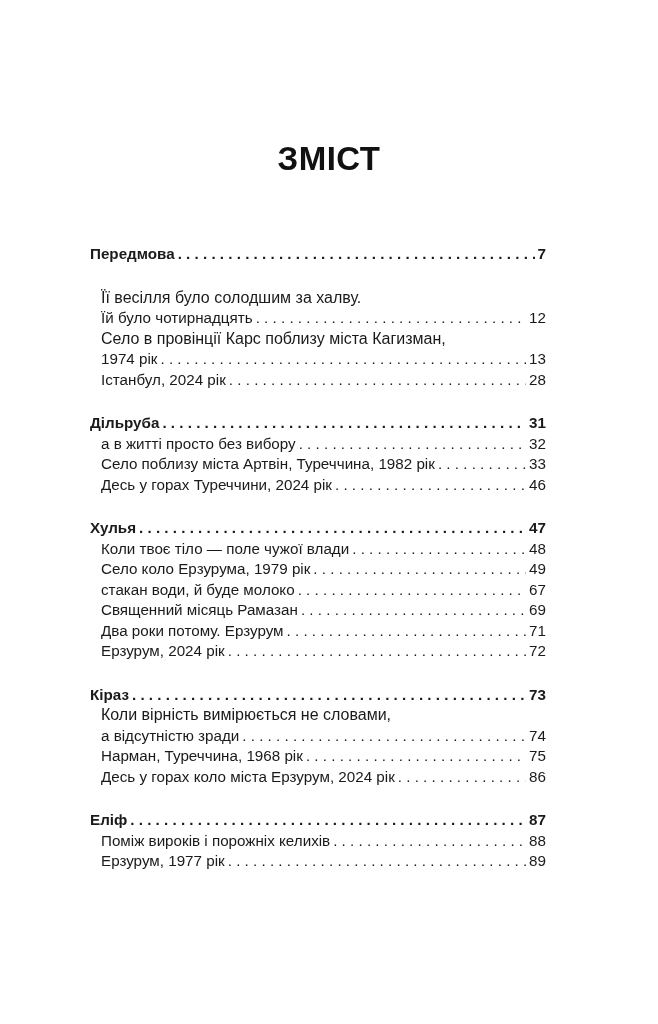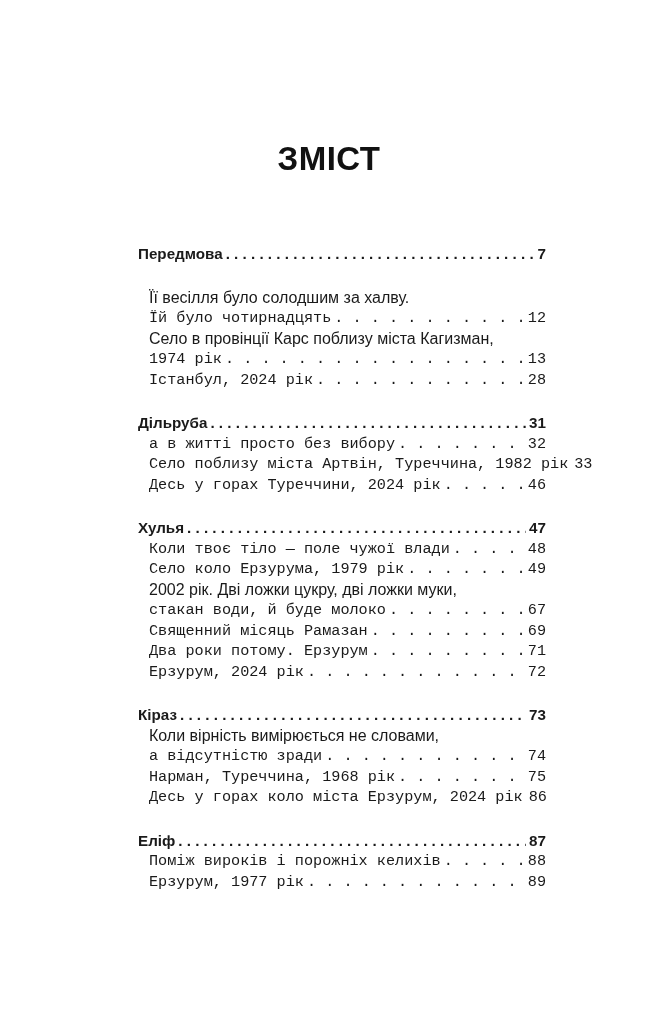--- a/index.html
+++ b/index.html
@@ -5,26 +5,26 @@
   html, body { margin: 0; padding: 0; background: #ffffff; }
   body {
     width: 658px; height: 1024px; position: relative; overflow: hidden;
     font-family: "Liberation Sans", "DejaVu Sans", sans-serif; color: #1a1a1a;
   }
   .page-title {
     position: absolute; top: 140px; left: 0; width: 658px; text-align: center;
     font-size: 33px; font-weight: 700; letter-spacing: 0.5px; color: #111;
   }
   .toc { position: absolute; top: 244px; left: 90px; width: 456px; }
-  .section { margin-bottom: 23px; margin-left: 48px; }
+  .section { margin-bottom: 23px; }
   .entry {
     display: flex; align-items: baseline; font-size: 15.2px; line-height: 20.5px;
   }
   .entry.chapter { font-weight: 700; }
-  .entry.sub { padding-left: 11px; font-family: Liberation Mono, monospace; }
+  .entry.sub { padding-left: 11px; }
   .entry .title { white-space: nowrap; }
   .entry .leader {
     flex: 1; overflow: hidden; white-space: nowrap; margin: 0 3px;
     letter-spacing: 2.6px;
   }
   .entry .leader::after {
     content: ". . . . . . . . . . . . . . . . . . . . . . . . . . . . . . . . . . . . . . . . . . . . . . . . . . . . . . . . . . . . . . . . . . . . . . . . . . . . . . . . . . . . . . . . . . . . . . . . . . . . . . . . . . .";
     letter-spacing: 0;
   }
   .entry.sub .leader::after { letter-spacing: 0; }
@@ -98,21 +98,20 @@
     <div class="entry sub">
       <span class="title">Коли твоє тіло — поле чужої влади</span>
       <span class="leader"></span>
       <span class="page">48</span>
     </div>
     <div class="entry sub">
       <span class="title">Село коло Ерзурума, 1979 рік</span>
       <span class="leader"></span>
       <span class="page">49</span>
     </div>
-    <div class="line-only">2002 рік. Дві ложки цукру, дві ложки муки,</div>
     <div class="entry sub">
       <span class="title">стакан води, й буде молоко</span>
       <span class="leader"></span>
       <span class="page">67</span>
     </div>
     <div class="entry sub">
       <span class="title">Священний місяць Рамазан</span>
       <span class="leader"></span>
       <span class="page">69</span>
     </div>

